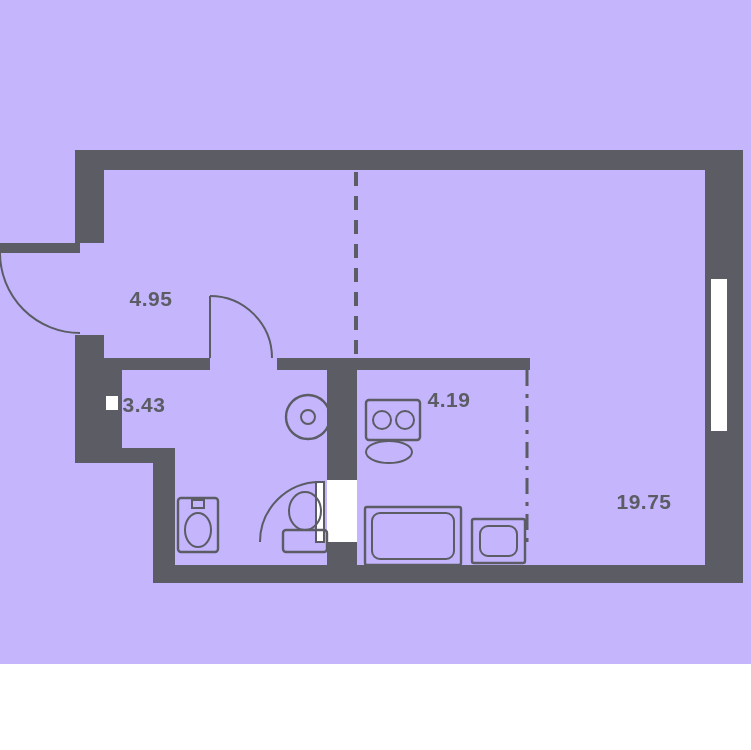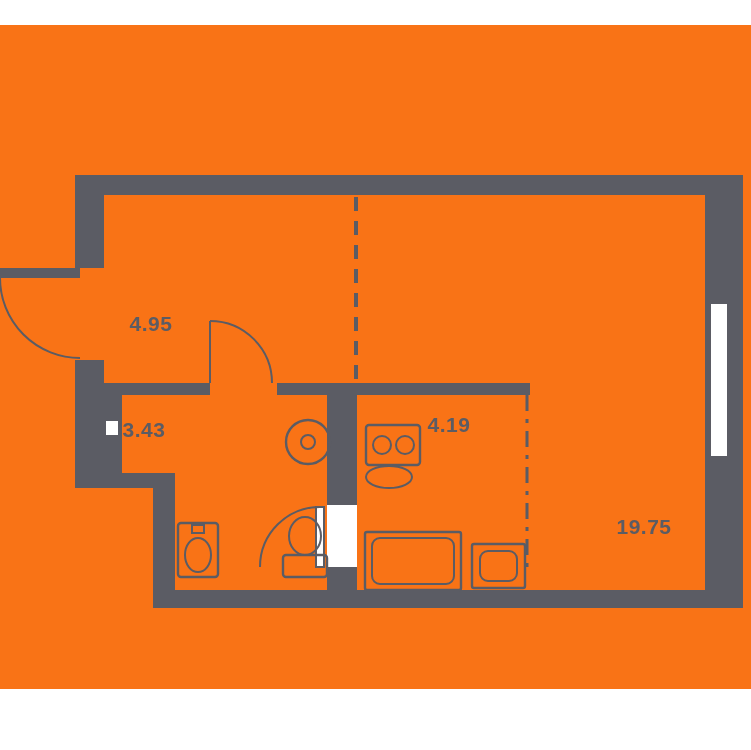--- a/index.html
+++ b/index.html
@@ -1,16 +1,16 @@
 <!DOCTYPE html>
 <html><head>
 <meta charset="utf-8">
 <style>
   html,body{margin:0;padding:0;background:#ffffff;}
-  .stage{position:relative;width:751px;height:664px;background:#f97316;overflow:hidden;margin-top:25px;}
+  .stage{position:relative;width:751px;height:664px;background:#c4b5fd;overflow:hidden;}
   svg{display:block;}
   .wall{fill:#5b5c64;stroke:none;}
   .hole{fill:#ffffff;stroke:none;}
   .fix{fill:none;stroke:#5b5c64;stroke-width:2.4;}
   .fixthin{fill:none;stroke:#5b5c64;stroke-width:2;}
   .leaf{fill:#ffffff;stroke:#5b5c64;stroke-width:2;}
   .arc{fill:none;stroke:#5b5c64;stroke-width:2;}
   .zone-dashed{fill:none;stroke:#5b5c64;stroke-width:4;stroke-dasharray:14 10;}
   .zone-dashdot{fill:none;stroke:#5b5c64;stroke-width:3;stroke-dasharray:16 8 4 8;}
   text.area-label{

